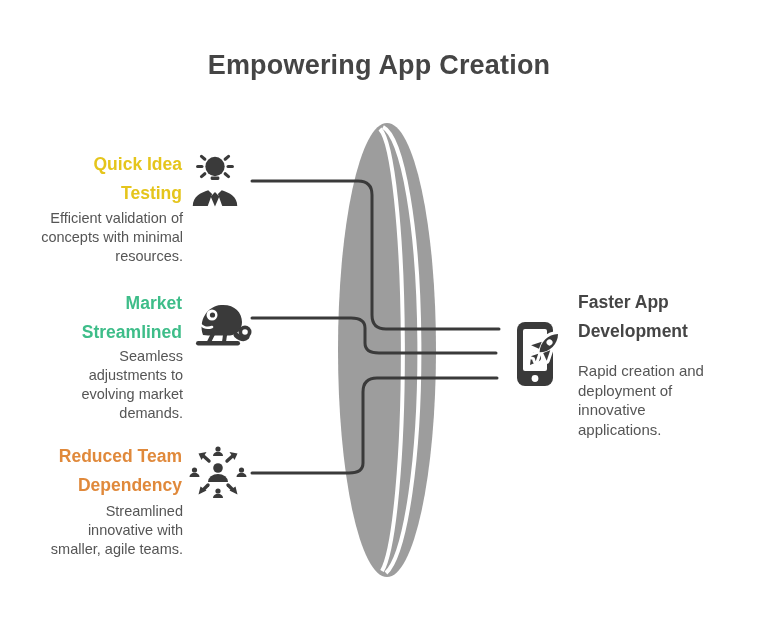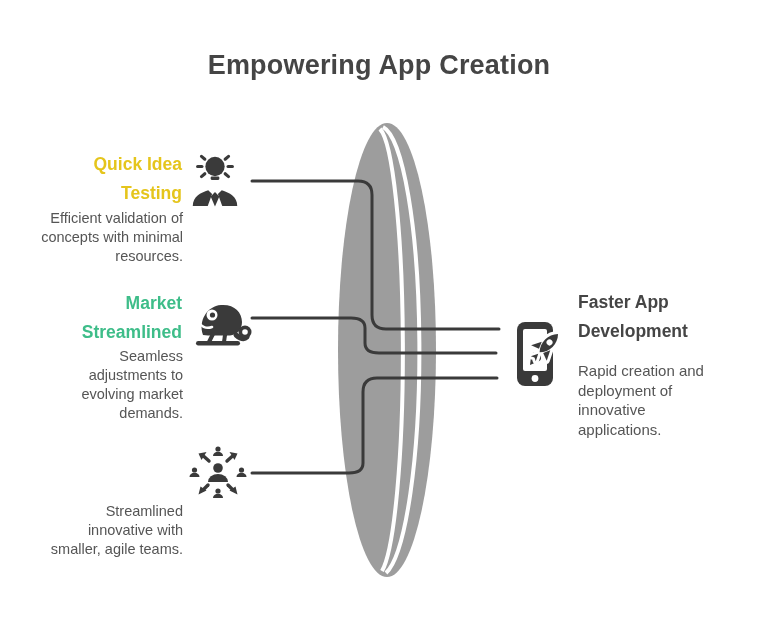--- a/index.html
+++ b/index.html
@@ -104,20 +104,22 @@
       <circle cx="54" cy="35" r="6.5" fill="currentColor"></circle>
       <circle cx="54" cy="35" r="2.8" fill="#ffffff"></circle>
       <circle cx="21" cy="18" r="5.5" fill="#ffffff"></circle>
       <circle cx="21.5" cy="18" r="2.6" fill="currentColor"></circle>
       <path d="M9,27 Q14,32.5 21,30" stroke="#ffffff" stroke-width="2.6" fill="none" stroke-linecap="round"></path>
       <path d="M22,37 L18,45" stroke="currentColor" stroke-width="4" stroke-linecap="round"></path>
       <path d="M34,38 L33,45" stroke="currentColor" stroke-width="4" stroke-linecap="round"></path>
     </svg>
   </div>
 
+  <div class="heading align-r c-orange pos-h-reduced">Reduced Team
+Dependency</div>
   <div class="desc align-r pos-b-reduced">Streamlined
 innovative with
 smaller, agile teams.</div>
   <div class="icon pos-icon-team">
     <svg viewBox="0 0 60 60">
 
       <circle cx="30" cy="24" r="4.8" fill="currentColor"></circle>
       <path d="M20,38 a10,8 0 0 1 20,0 z" fill="currentColor"></path>
 
       <g fill="currentColor">

